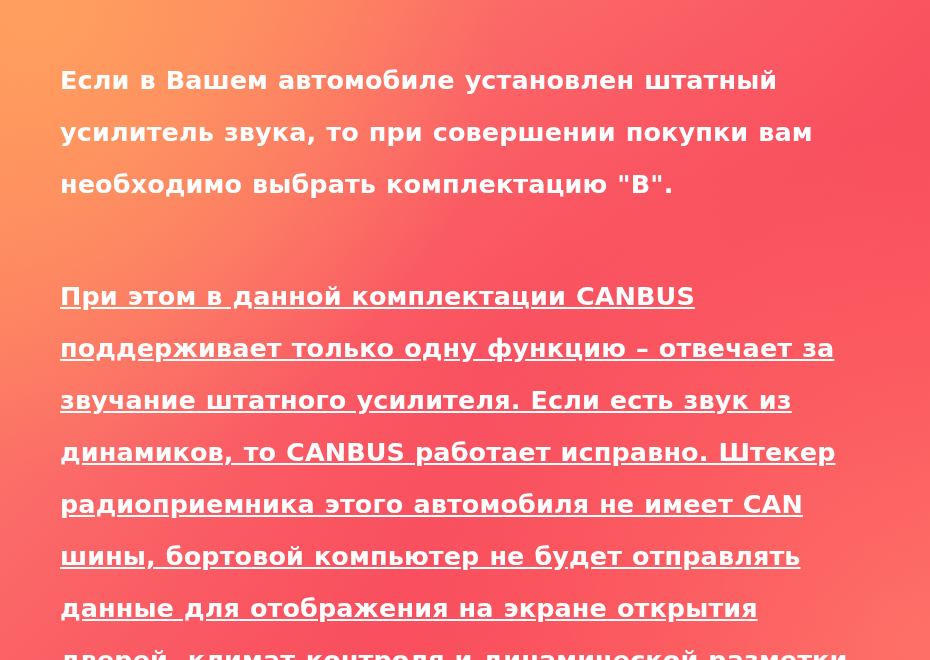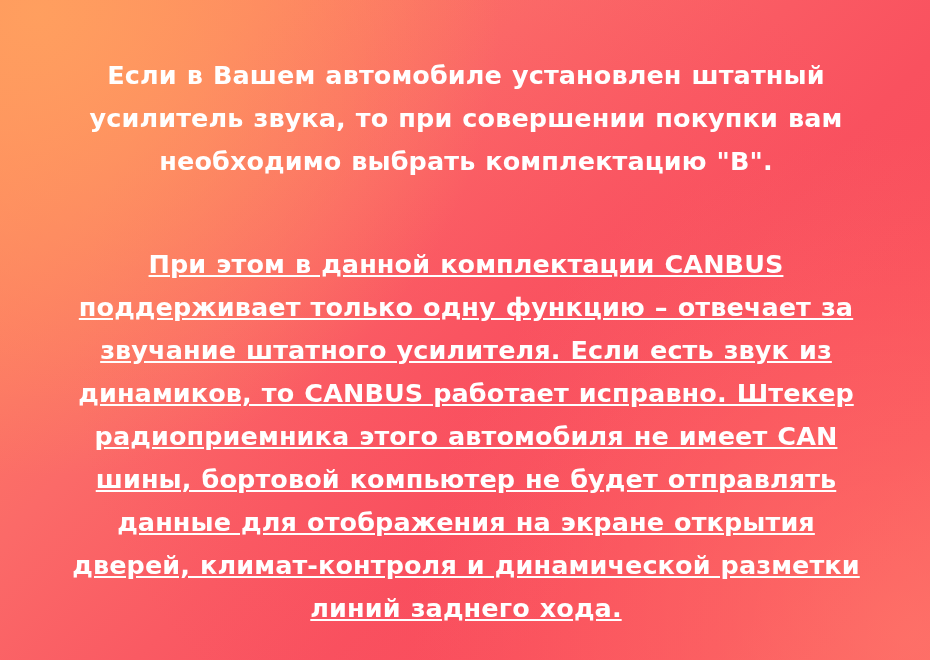--- a/index.html
+++ b/index.html
@@ -44,23 +44,23 @@
     position: relative;
     z-index: 2;
     padding: 54px 58px 40px 60px;
   }
   p.para {
     margin: 0;
     color: #ffffff;
     font-family: "DejaVu Sans", sans-serif;
     font-weight: bold;
     font-size: 25.5px;
-    line-height: 43px;
+    line-height: 52px;
     letter-spacing: 0.1px;
-    text-align: center;
+    text-align: left;
     word-spacing: 1px;
   }
   p.para + p.para {
     margin-top: 60px;
     text-decoration: underline;
   }
 </style>
 </head>
 <body>
 

